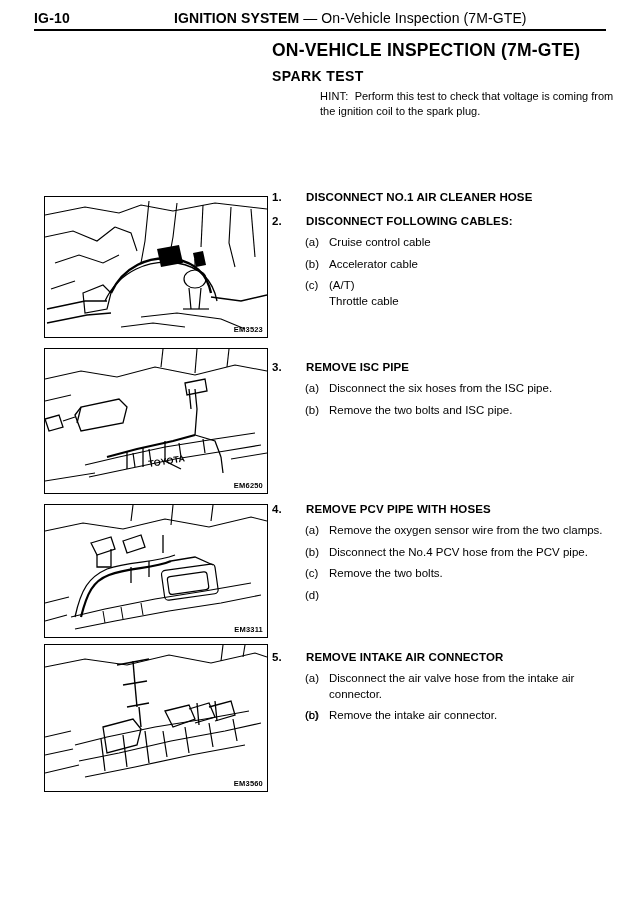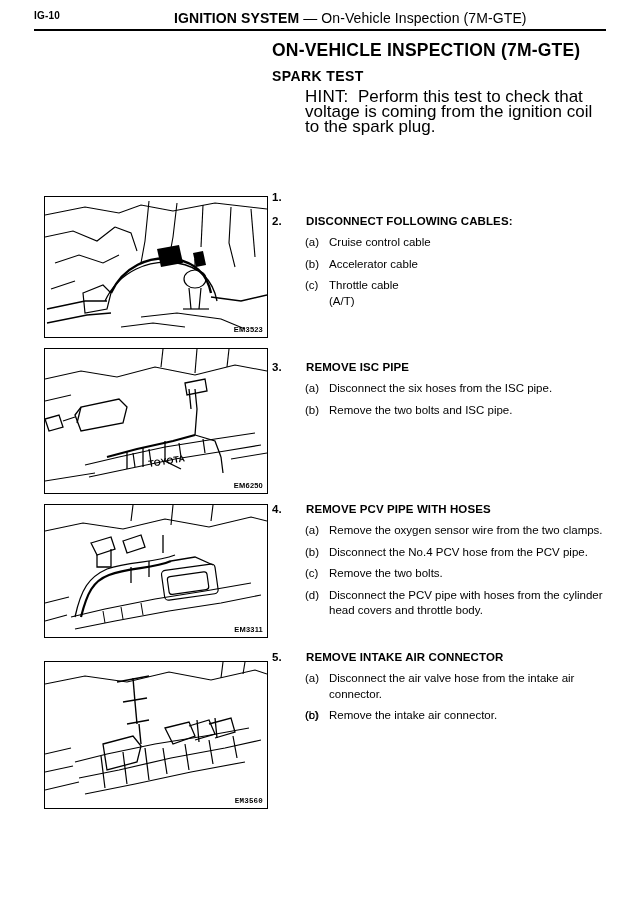--- a/index.html
+++ b/index.html
@@ -28,21 +28,21 @@
     position: absolute;
     left: 34px;
     top: 10px;
     width: 572px;
     height: 22px;
   }
   .header-page {
     position: absolute;
     left: 0;
     top: 0;
-    font-size: 10px;
+    font-size: 14px;
     font-weight: bold;
     letter-spacing: 0.2px;
   }
   .header-center {
     position: absolute;
     left: 140px;
     top: 0;
     font-size: 14px;
     letter-spacing: 0.1px;
     white-space: nowrap;
@@ -72,24 +72,24 @@
     position: absolute;
     left: 272px;
     top: 68px;
     font-size: 14px;
     font-weight: bold;
     letter-spacing: 0.4px;
     text-align: right;
   }
   .hint {
     position: absolute;
-    left: 305px;
+    left: 320px;
     top: 89px;
     width: 300px;
-    font-size: 17px;
+    font-size: 11px;
     line-height: 15px;
   }
   .hint .lbl {
     letter-spacing: 0.2px;
   }
 
   
   .figbox {
     position: absolute;
     border: 1.2px solid #000;
@@ -100,21 +100,21 @@
     position: absolute;
     right: 4px;
     bottom: 3px;
     font-size: 7.5px;
     font-weight: bold;
     letter-spacing: 0.2px;
   }
   .fig1 { left: 44px; top: 196px; width: 222px; height: 140px; text-align: right; }
   .fig2 { left: 44px; top: 348px; width: 222px; height: 144px; }
   .fig3 { left: 44px; top: 504px; width: 222px; height: 132px; }
-  .fig4 { left: 44px; top: 661px; width: 222px; height: 146px; font-family: Liberation Mono, monospace; }
+  .fig4 { left: 44px; top: 644px; width: 222px; height: 146px; }
 
   
   .step {
     position: absolute;
     width: 344px;
     left: 272px;
   }
   .step-head {
     position: relative;
     font-size: 11.5px;
@@ -349,40 +349,41 @@
         <path d="M0 110 L28 104"></path>
         <path d="M0 128 L34 120"></path>
       </g>
     </svg>
     <div class="figcode">EM3560</div>
   </div>
 
   <div class="step step1">
     <div class="step-head">
       <span class="step-num">1.</span>
+      <span>DISCONNECT NO.1 AIR CLEANER HOSE</span>
     </div>
   </div>
 
   <div class="step step2">
     <div class="step-head">
       <span class="step-num">2.</span>
       <span>DISCONNECT FOLLOWING CABLES:</span>
     </div>
     <div class="sub">
       <span class="mark">(a)</span>
       <span>Cruise control cable</span>
     </div>
     <div class="sub">
       <span class="mark">(b)</span>
       <span>Accelerator cable</span>
     </div>
     <div class="sub">
       <span class="mark">(c)</span>
+      <span class="plain">(A/T)</span>
       <span class="plain">Throttle cable</span>
-      <span class="plain">(A/T)</span>
     </div>
   </div>
 
   <div class="step step3">
     <div class="step-head">
       <span class="step-num">3.</span>
       <span>REMOVE ISC PIPE</span>
     </div>
     <div class="sub">
       <span class="mark">(a)</span>
@@ -406,21 +407,20 @@
     <div class="sub">
       <span class="mark">(b)</span>
       <span>Disconnect the No.4 PCV hose from the PCV pipe.</span>
     </div>
     <div class="sub">
       <span class="mark">(c)</span>
       <span>Remove the two bolts.</span>
     </div>
     <div class="sub">
       <span class="mark">(d)</span>
-      <span>Disconnect the PCV pipe with hoses from the cylinder head covers and throttle body.</span>
     </div>
   </div>
 
   <div class="step step5">
     <div class="step-head">
       <span class="step-num">5.</span>
       <span>REMOVE INTAKE AIR CONNECTOR</span>
     </div>
     <div class="sub">
       <span class="mark">(a)</span>

